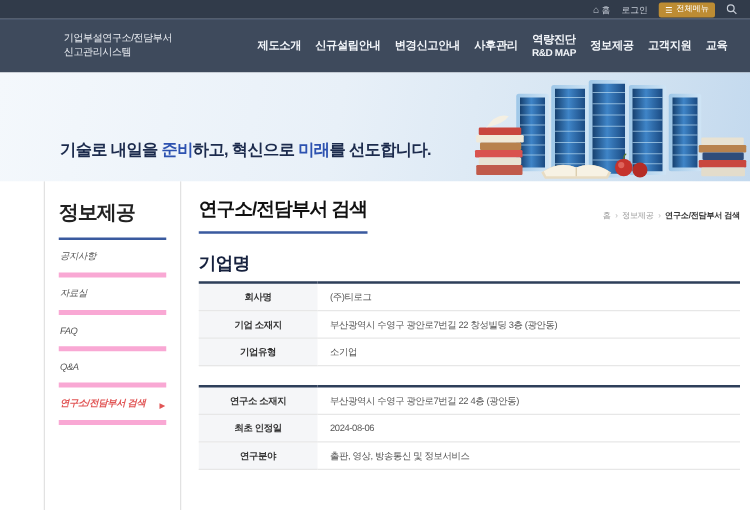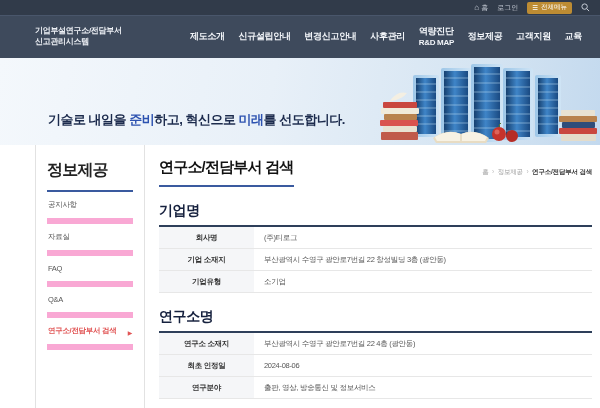--- a/index.html
+++ b/index.html
@@ -11,21 +11,21 @@
     justify-content:flex-end; padding-right:10px; gap:9px; }
   .topbar .util { color:#c6ccd6; font-size:7px; display:flex; align-items:center; gap:2px; cursor:pointer; }
   .home-glyph { font-size:8px; line-height:1; color:#c6ccd6; }
   .allmenu-btn { background:#bd8c33; color:#fff; font-size:6.5px; border:none;
     border-radius:2px; padding:1.5px 5px; display:flex; align-items:center; gap:3px; cursor:pointer; }
   .search-btn svg { display:block; }
 
   
   .nav { height:43px; background:#3e4a5c; border-top:1px solid #49566b;
     display:flex; align-items:center; }
-  .logo { margin-left:35px; width:125px; color:#eef1f6; font-weight:bold;
+  .logo { margin-left:51px; width:125px; color:#eef1f6; font-weight:normal;
     font-size:8px; line-height:1.35; letter-spacing:-0.3px; cursor:pointer; }
   .menu { flex:1; display:flex; align-items:center; justify-content:space-between;
     margin:0 18px 0 30px; }
   .menu-item { color:#f2f5f9; font-size:9px; font-weight:bold; text-align:center;
     line-height:1.25; letter-spacing:-0.3px; cursor:pointer; white-space:nowrap; }
   .menu-item .sub { display:block; font-size:8px; }
 
   
   .banner { height:87px; position:relative; overflow:hidden;
     background:linear-gradient(100deg,#f4f8fc 0%,#e8f0f8 45%,#d4e4f2 80%,#c3d9ee 100%); }
@@ -34,22 +34,22 @@
   .banner-text .hl { color:#2d52b0; }
   .banner-art { position:absolute; right:0; top:2px; }
 
   
   .content { display:flex; align-items:stretch; height:263px; }
   .sidebar { margin-left:35px; width:110px; border-left:1px solid #e2e2e2;
     border-right:1px solid #e2e2e2; padding:0 11px; }
   .side-title { font-size:16px; font-weight:bold; color:#222; letter-spacing:-0.8px;
     padding:15px 0 9px; border-bottom:2px solid #3a5a9f; }
   .side-item { font-size:7.5px; color:#555; padding:8px 1px;
-    border-bottom:6px solid #f9a8d4; letter-spacing:-0.3px;
-    display:flex; justify-content:space-between; align-items:flex-end; cursor:pointer; }
+    border-bottom:4px solid #f9a8d4; letter-spacing:-0.3px;
+    display:flex; justify-content:space-between; align-items:flex-end; cursor:pointer;font-style:italic; }
   .side-item.active { color:#e15555; font-weight:bold; }
   .side-item .arrow { color:#e15555; font-size:6px; display:none; }
   .side-item.active .arrow { display:inline; }
 
   .main { flex:1; margin:0 8px 0 14px; }
   .title-row { display:flex; justify-content:space-between; align-items:flex-end;
     padding-top:13px; border-bottom:0; }
   .page-title { font-size:15px; font-weight:bold; color:#111; letter-spacing:-0.8px;
     border-bottom:2px solid #3a5a9f; padding-bottom:8px; }
   .breadcrumb { font-size:6.5px; color:#999; padding-bottom:10px; letter-spacing:-0.2px; }
@@ -228,21 +228,20 @@
         </tr>
         <tr>
           <th>기업유형</th>
           <td>소기업</td>
         </tr>
       </tbody>
         </table>
     </div>
 
     <div class="section">
-      <div class="section-title">연구소명</div>
       <table class="info">
         <tbody>
         <tr>
           <th>연구소 소재지</th>
           <td>부산광역시 수영구 광안로7번길 22 4층 (광안동)</td>
         </tr>
         <tr>
           <th>최초 인정일</th>
           <td>2024-08-06</td>
         </tr>

